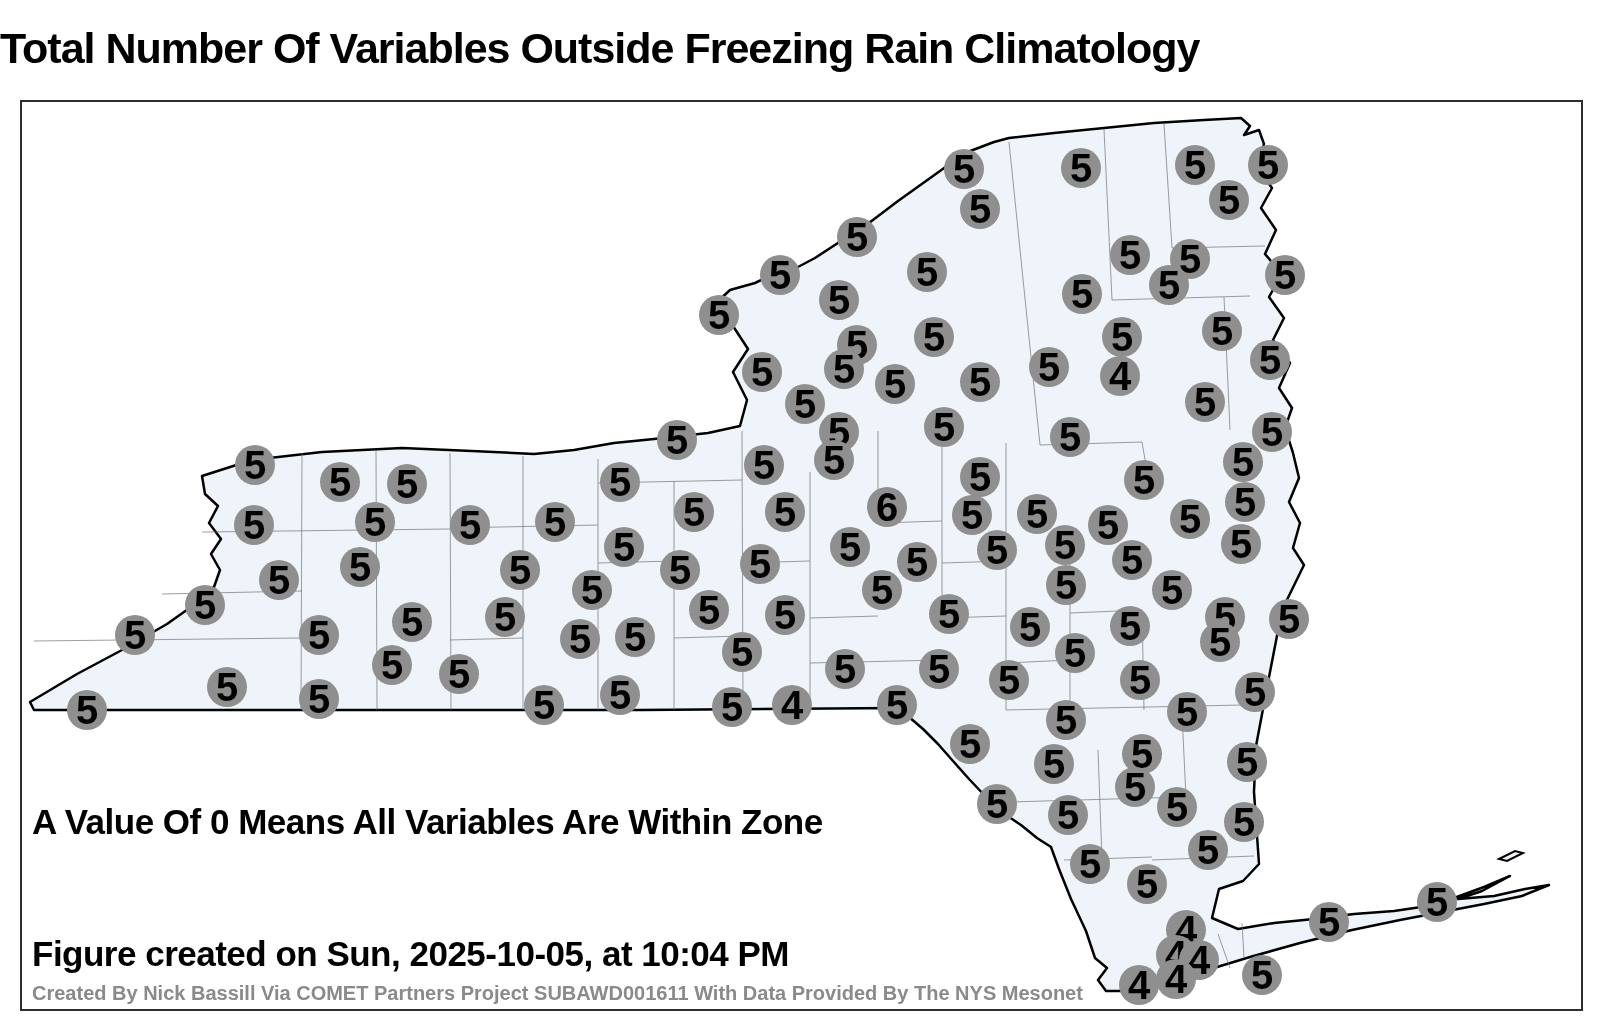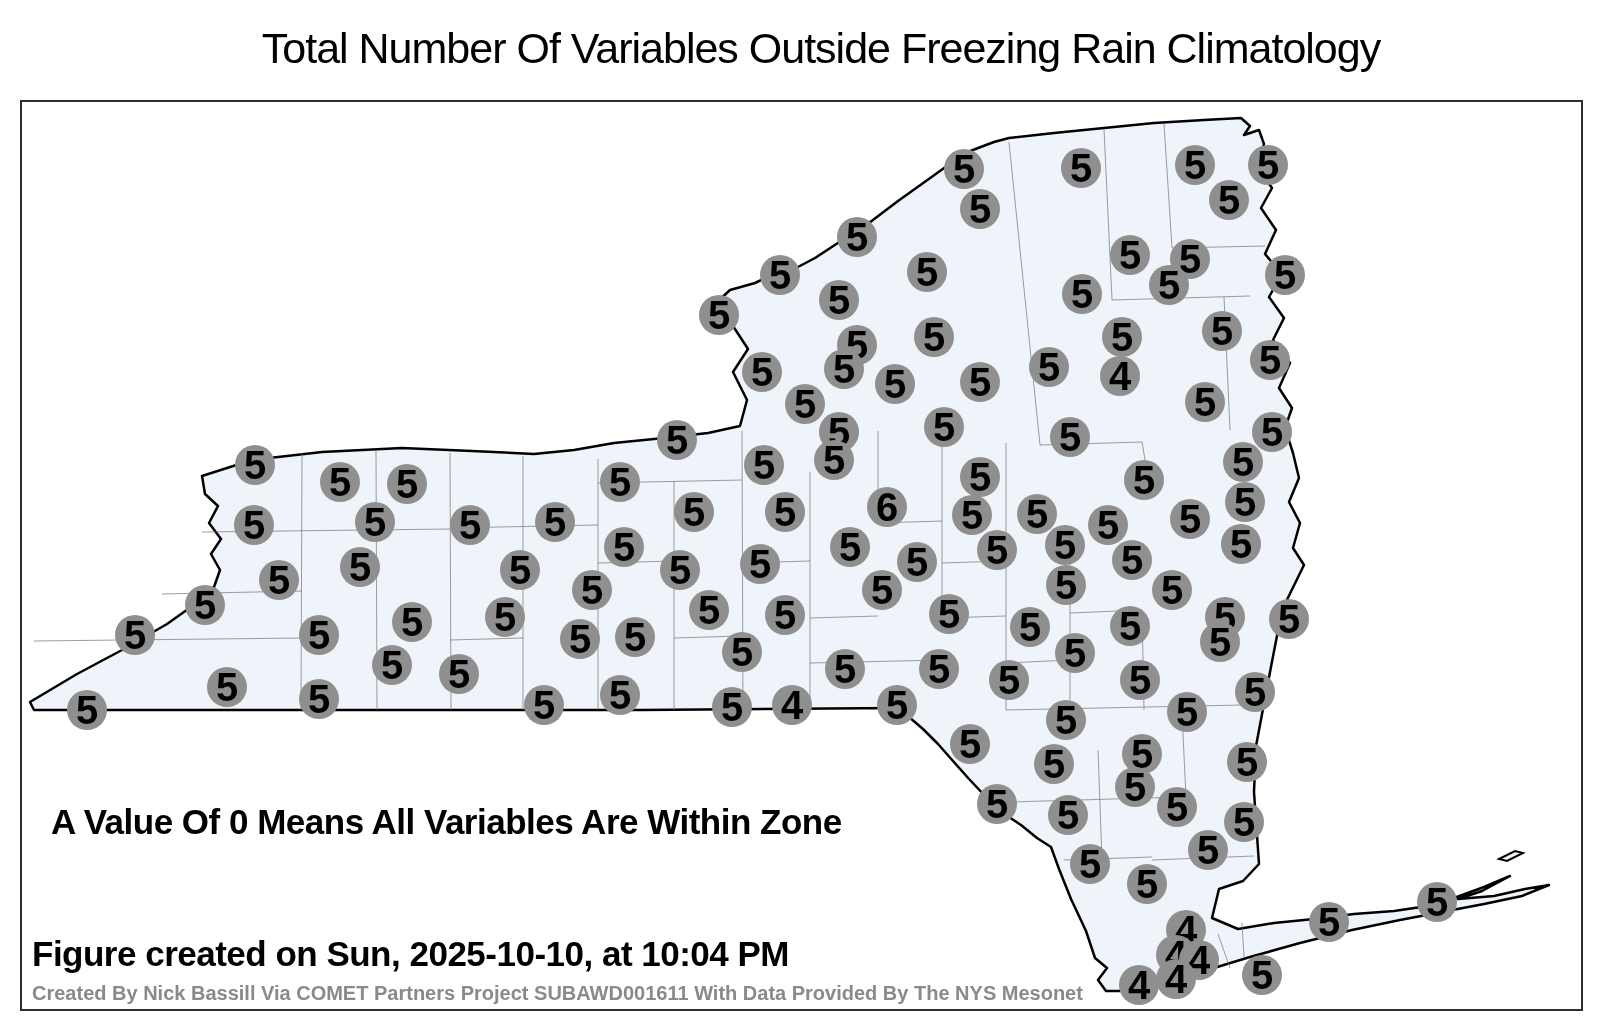--- a/index.html
+++ b/index.html
@@ -1,31 +1,31 @@
 <!DOCTYPE html>
 <html><head>
 <meta charset="utf-8">
 <style>
   * { margin:0; padding:0; box-sizing:border-box; }
   html,body { width:1600px; height:1020px; background:#ffffff; overflow:hidden;
               font-family:"Liberation Sans", sans-serif; }
   .page { position:relative; width:1600px; height:1020px; background:#fff; }
 
-  .title { position:absolute; top:24px; left:0; right:0; text-align:center;
-           font-size:43px; font-weight:400; letter-spacing:-1px; color:#000;padding-left:42px; }
+  .title { position:absolute; top:24px; left:0; right:0; 
+           font-size:43px; font-weight:700; letter-spacing:-1px; color:#000; }
 
   .map-frame { position:absolute; left:20px; top:100px; width:1563px; height:911px;
                border:2px solid #2e2e2e; background:#fff; }
   .map-frame svg { position:absolute; left:0; top:0; width:100%; height:100%; }
 
   .station-value { font-family:"Liberation Sans", sans-serif; font-weight:700;
                    font-size:40px; fill:#000; }
 
   .annotation { position:absolute; left:10px; top:698px; font-size:35px; font-weight:700;
-                line-height:44px; letter-spacing:-0.5px; color:#000; white-space:nowrap;margin-left:19px; }
+                line-height:44px; letter-spacing:-0.5px; color:#000; white-space:nowrap; }
   .caption { position:absolute; left:10px; top:832px; font-size:35px; font-weight:700;
              letter-spacing:-0.5px; color:#000; white-space:nowrap; }
   .credit { position:absolute; left:10px; top:880px; font-size:20px; font-weight:700;
             color:#8a8a8a; white-space:nowrap; }
 </style>
 </head>
 <body>
 
 <div class="page">
 
@@ -325,17 +325,17 @@
           <text x="1327" y="934" text-anchor="middle" class="station-value" fill="#000000">5</text>
           <circle cx="1435" cy="900" r="20" fill="#8f8f8f"></circle>
           <text x="1435" y="914" text-anchor="middle" class="station-value" fill="#000000">5</text>
         </g>
     </svg>
 
     <div class="annotation">
       <div>A Value Of 0 Means All Variables Are Within Zone</div>
     </div>
 
-    <div class="caption">Figure created on Sun, 2025-10-10, at 10:04 PM</div>
+    <div class="caption">Figure created on Sun, 2025-10-05, at 10:04 PM</div>
     <div class="credit" style="color: rgb(138, 138, 138);">Created By Nick Bassill Via COMET Partners Project SUBAWD001611 With Data Provided By The NYS Mesonet</div>
   </div>
 
 </div>
 
 </body></html>

